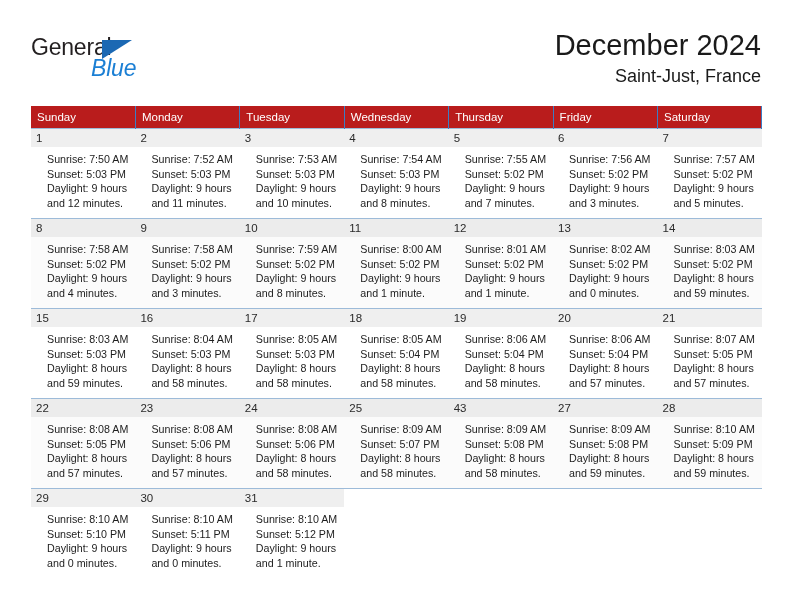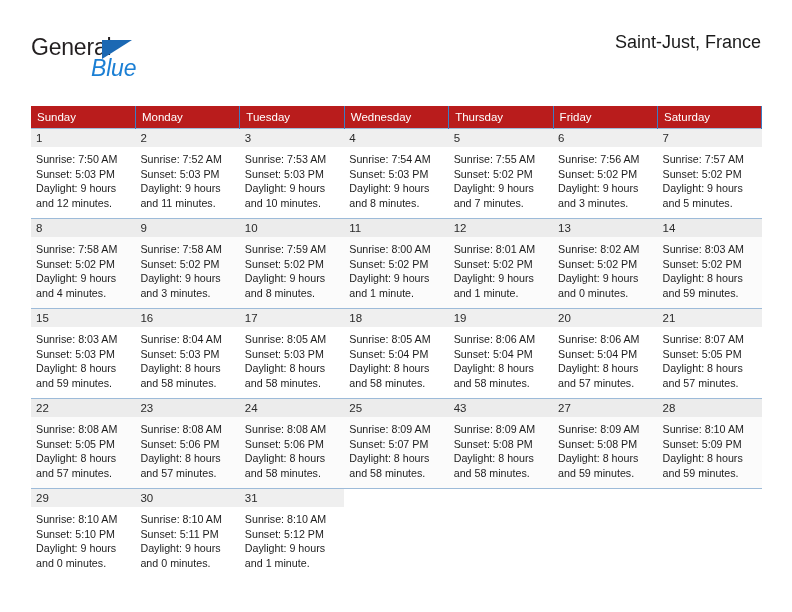--- a/index.html
+++ b/index.html
@@ -136,20 +136,21 @@
   }
   .week-row.shaded .daynum-band {
     background: #ececec;
   }
   td.empty .daynum-band {
     background: transparent;
   }
 
   .cell-body {
     padding: 5px 4px 0 5px;
+    margin-left: 11px;
   }
   .cell-body div {
     font-size: 10.7px;
     line-height: 14.6px;
     color: #1d1d1d;
     white-space: nowrap;
   }
 </style>
 </head>
 <body>
@@ -158,20 +159,21 @@
 
   <div class="header">
 
     <div class="logo">
       <span class="logo-general">General</span>
       <span class="logo-tri"></span>
       <span class="logo-blue">Blue</span>
     </div>
 
     <div class="title-block">
+      <div class="cal-title">December 2024</div>
       <div class="cal-subtitle">Saint-Just, France</div>
     </div>
 
   </div>
 
   <table class="calendar">
     <colgroup>
       <col>
         <col>
         <col>

